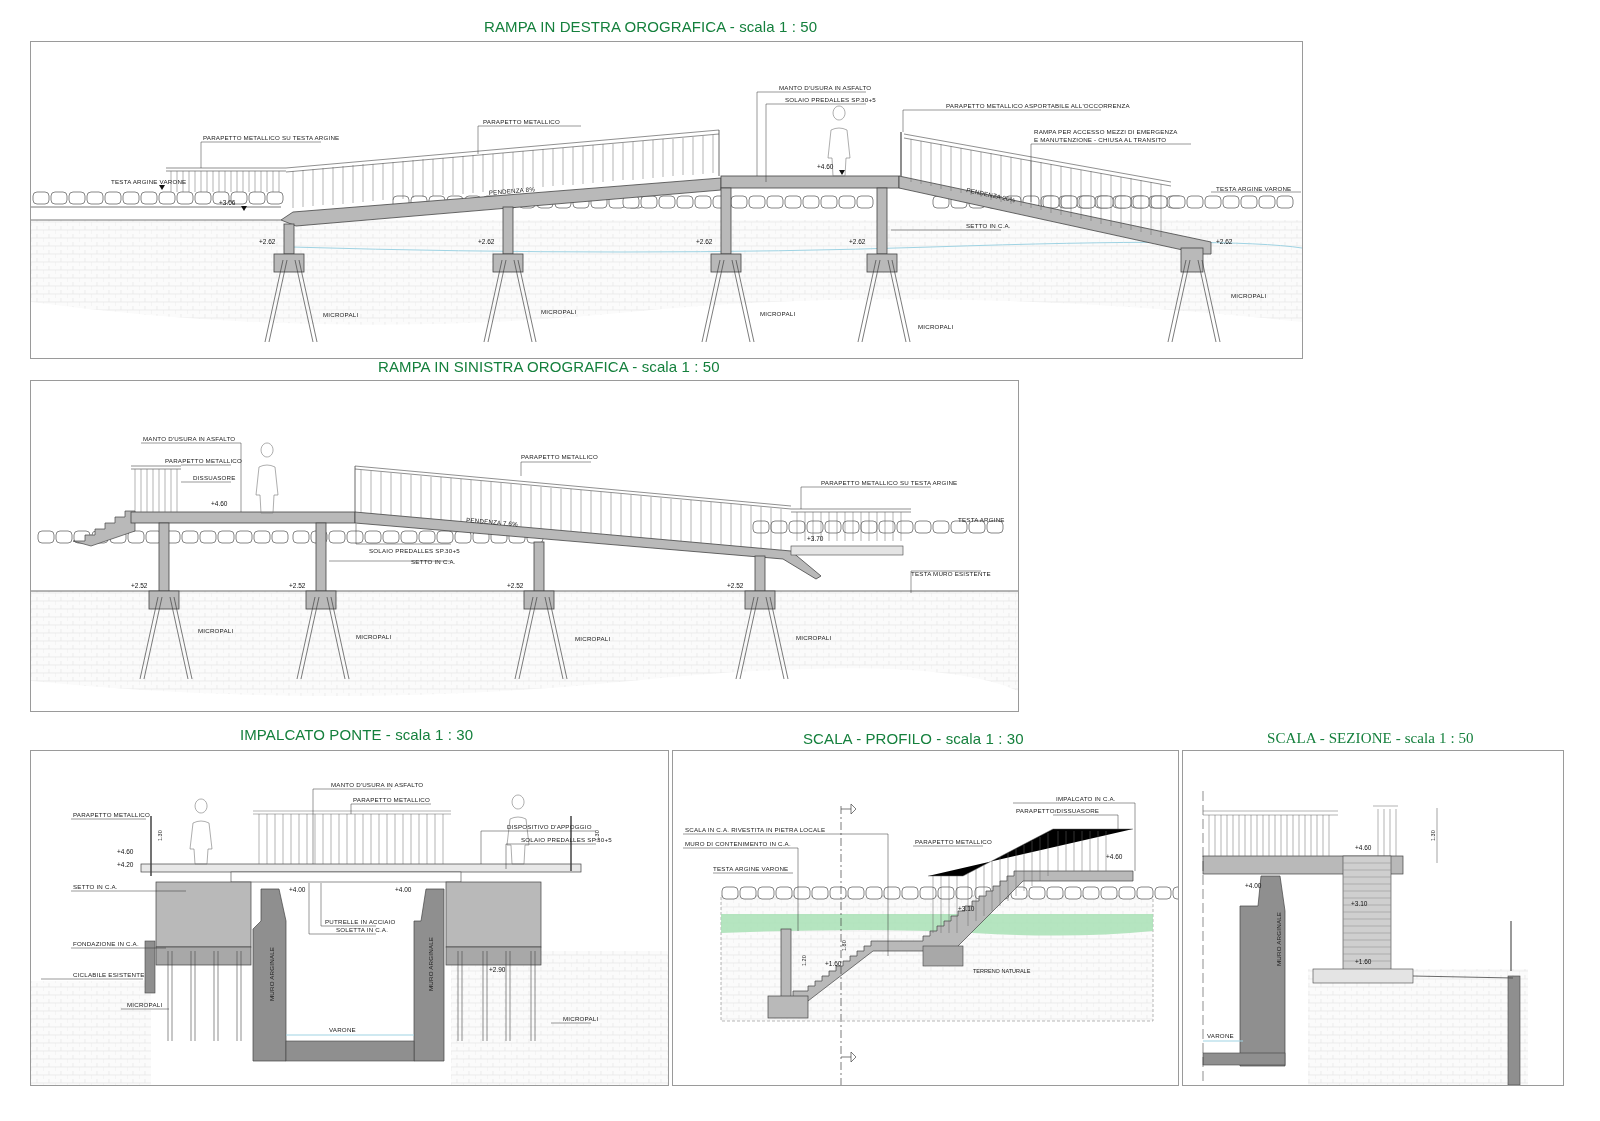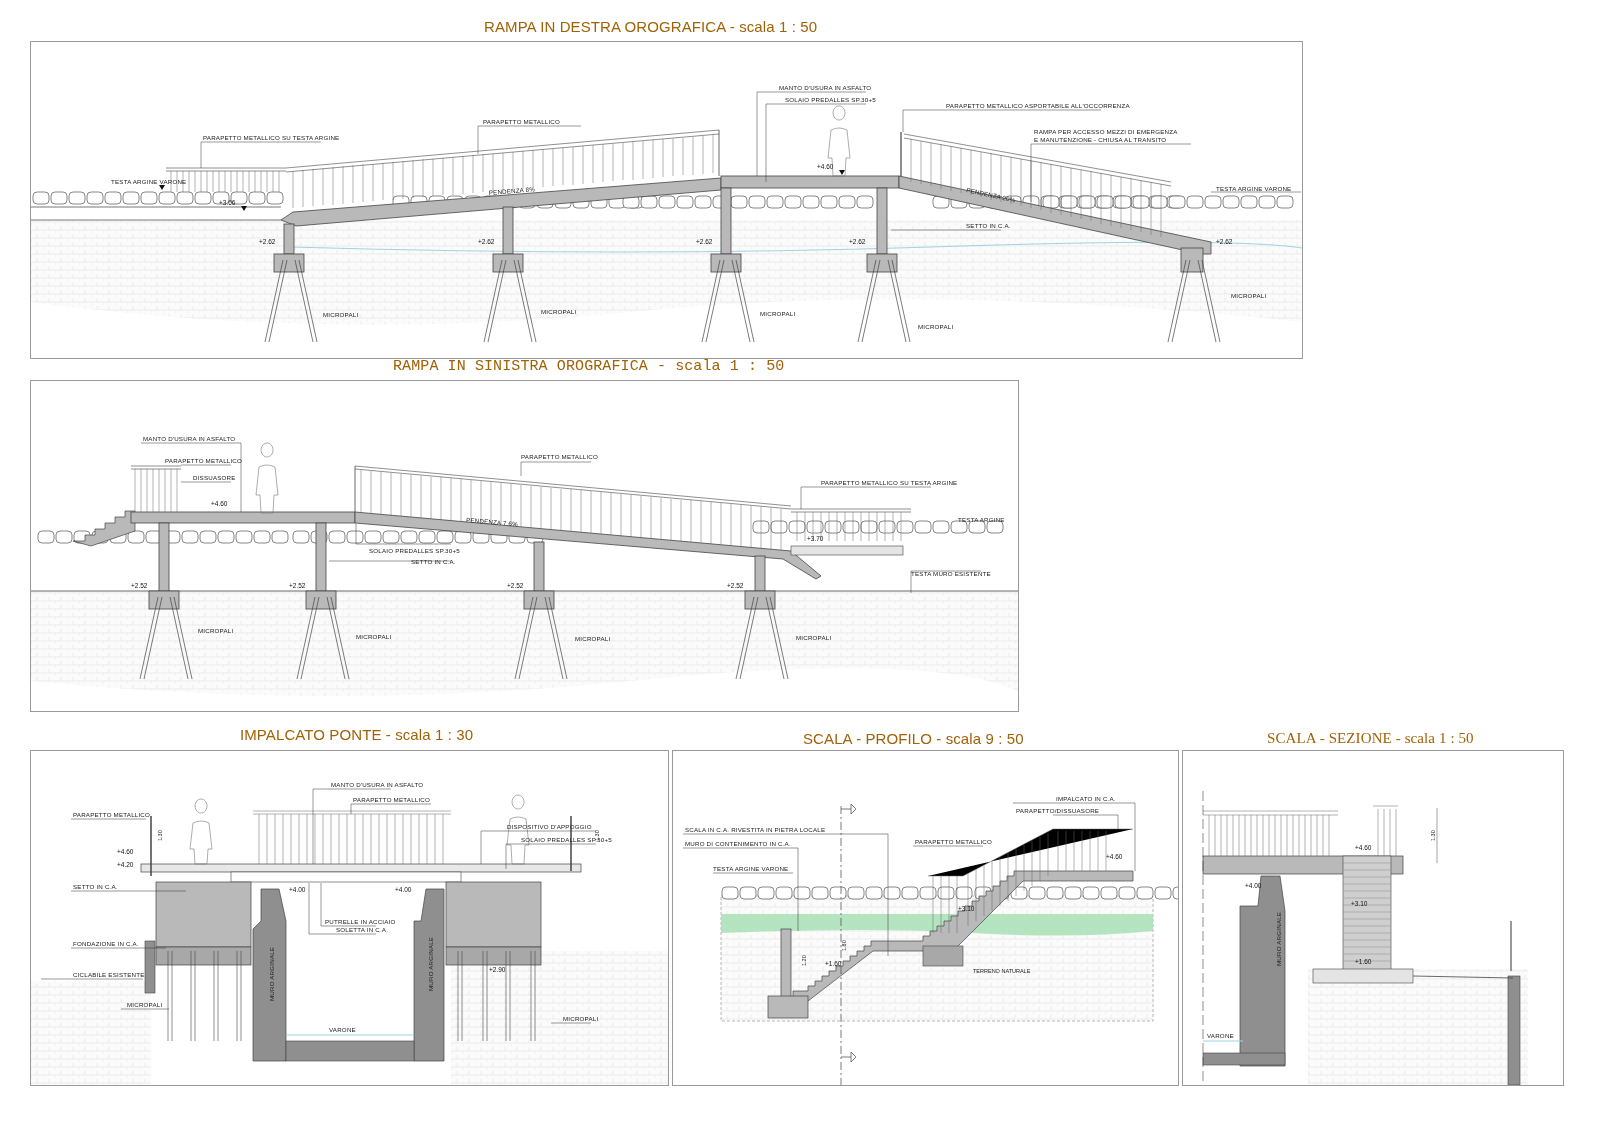--- a/index.html
+++ b/index.html
@@ -1,30 +1,30 @@
 <!DOCTYPE html>
 <html><head>
 <meta charset="utf-8">
 <style>
   html,body{margin:0;padding:0;background:#ffffff;}
   body{width:1600px;height:1121px;position:relative;overflow:hidden;font-family:"Liberation Sans",sans-serif;color:#111;}
-  .title{position:absolute;font-size:15px;font-weight:400;color:#a16207;white-space:nowrap;letter-spacing:0.1px;}
+  .title{position:absolute;font-size:15px;font-weight:400;color:#15803d;white-space:nowrap;letter-spacing:0.1px;}
   .panel{position:absolute;border:1px solid #9a9a9a;background:#fff;overflow:hidden;}
   .panel svg{position:absolute;left:0;top:0;}
   .lbl{font-family:"Liberation Sans",sans-serif;font-size:6.2px;fill:#222;letter-spacing:0.2px;}
   .lvl{font-family:"Liberation Sans",sans-serif;font-size:6.5px;fill:#111;}
   .sm{font-family:"Liberation Sans",sans-serif;font-size:5.5px;fill:#222;}
 </style>
 </head>
 <body>
 
 <div class="title" style="left:484px;top:18px;">RAMPA IN DESTRA OROGRAFICA  -  scala 1 : 50</div>
-<div class="title" style="left:393px;top:358px;font-family:Liberation Mono, monospace;">RAMPA IN SINISTRA OROGRAFICA  -  scala 1 : 50</div>
+<div class="title" style="left:378px;top:358px;">RAMPA IN SINISTRA OROGRAFICA  -  scala 1 : 50</div>
 <div class="title" style="left:240px;top:726px;">IMPALCATO PONTE  -  scala 1 : 30</div>
-<div class="title" style="left:803px;top:730px;">SCALA  - PROFILO -  scala 9 : 50</div>
+<div class="title" style="left:803px;top:730px;">SCALA  - PROFILO -  scala 1 : 30</div>
 <div class="title" style="left:1267px;top:730px;font-family:Liberation Serif, serif;">SCALA  - SEZIONE -  scala 1 : 50</div>
 
 <div class="panel" style="left:30px;top:41px;width:1271px;height:316px;">
 <svg width="1271" height="316" viewBox="0 0 1271 316">
   <defs>
     <pattern id="soil1" width="12" height="8" patternUnits="userSpaceOnUse">
       <rect width="12" height="8" fill="#fbfbfb"></rect>
       <path d="M0 4 H12 M6 0 V4 M0 8 V4" stroke="#e3e3e3" stroke-width="0.6" fill="none"></path>
     </pattern>
   </defs>

